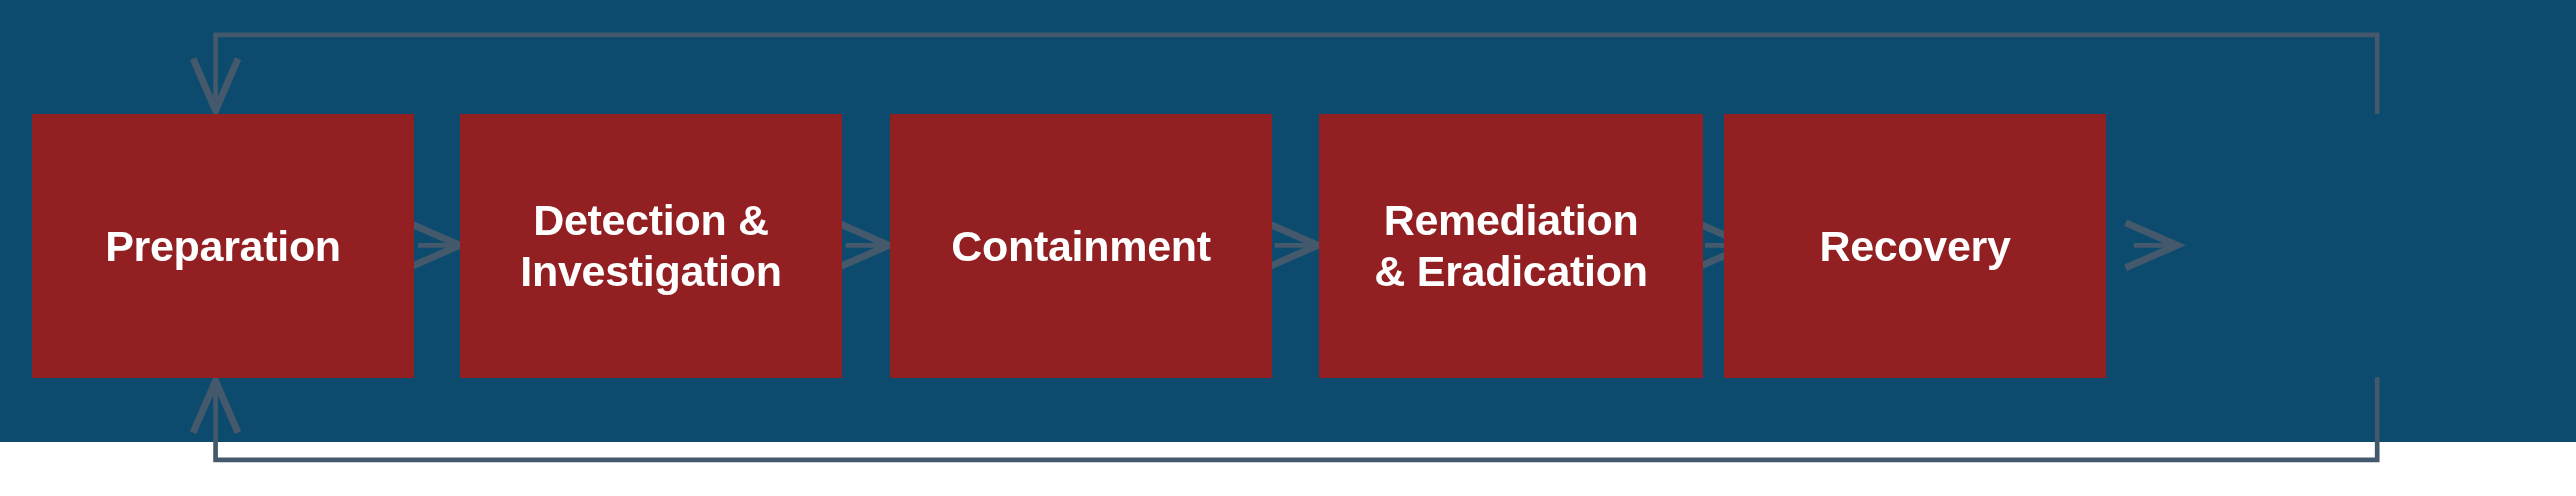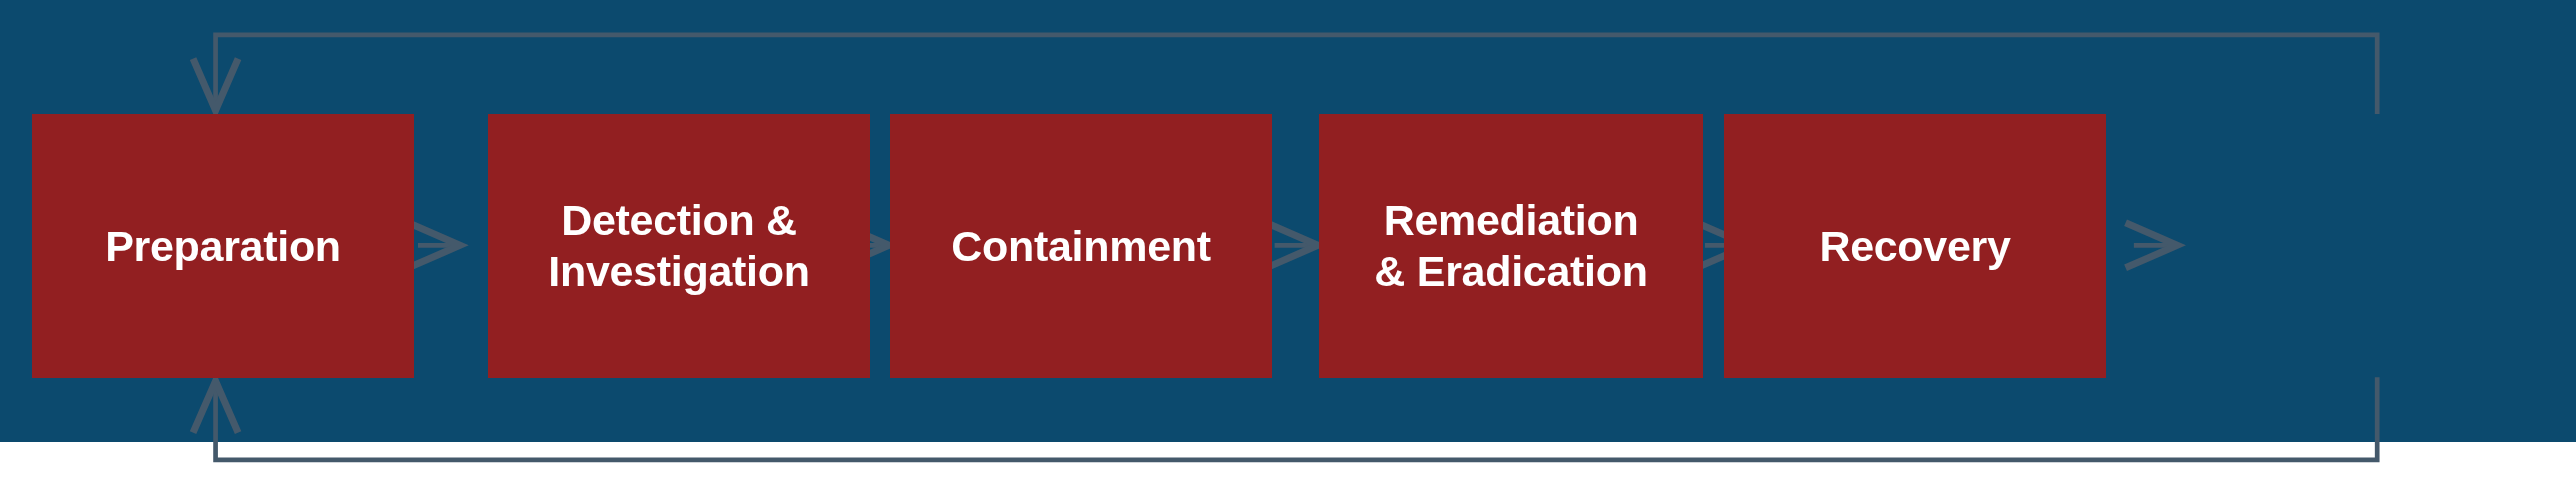--- a/index.html
+++ b/index.html
@@ -43,21 +43,21 @@
     font-family: "Liberation Sans", sans-serif;
     font-weight: bold;
     font-size: 43px;
     line-height: 1.18;
     text-align: center;
     letter-spacing: -0.3px;
     white-space: pre-line;
     padding: 0 9.4px;
   }
   .box-1 { left: 32px;   width: 382px; }
-  .box-2 { left: 460px;  width: 382px; margin-left: 28px; }
+  .box-2 { left: 460px;  width: 382px; }
   .box-3 { left: 890px; width: 382px; }
   .box-4 { left: 1319px; width: 384px; }
   .box-5 { left: 1724px; width: 382px; }
   .box-6 { left: 2179px; width: 384px; }
 </style>
 </head>
 <body>
 
 <div id="diagram">
 

